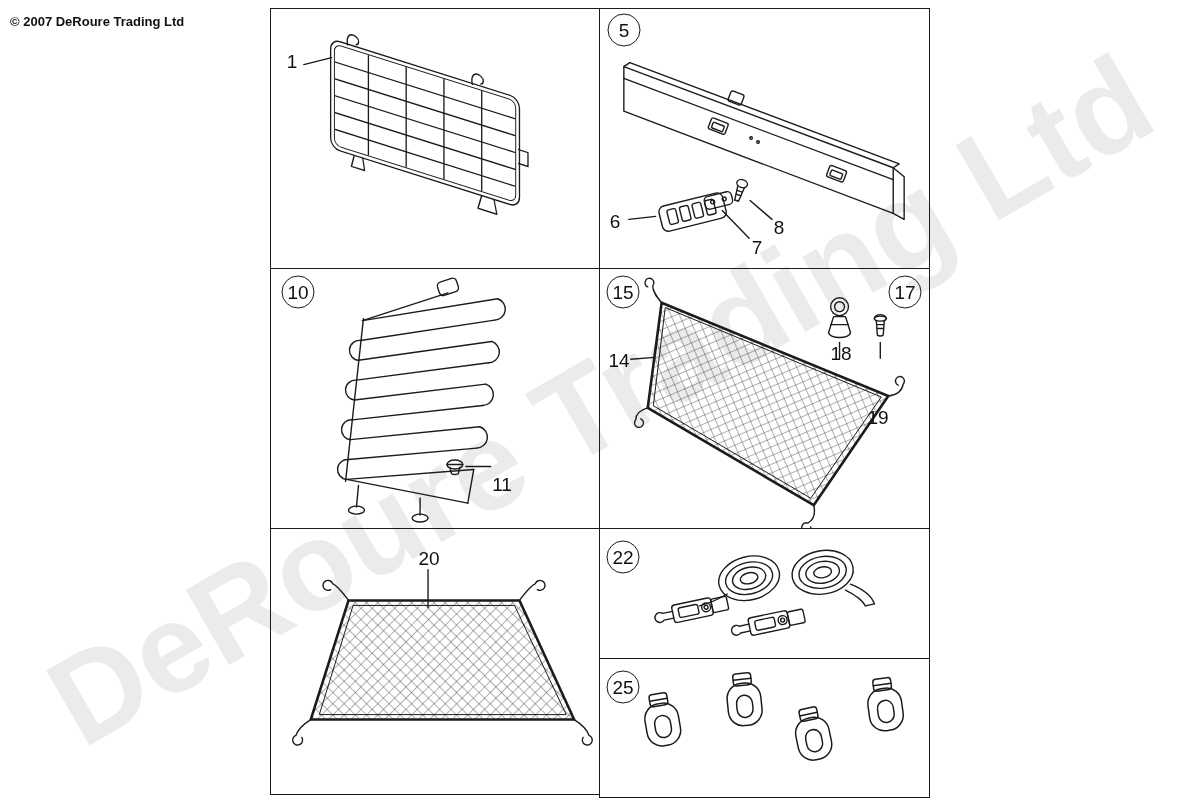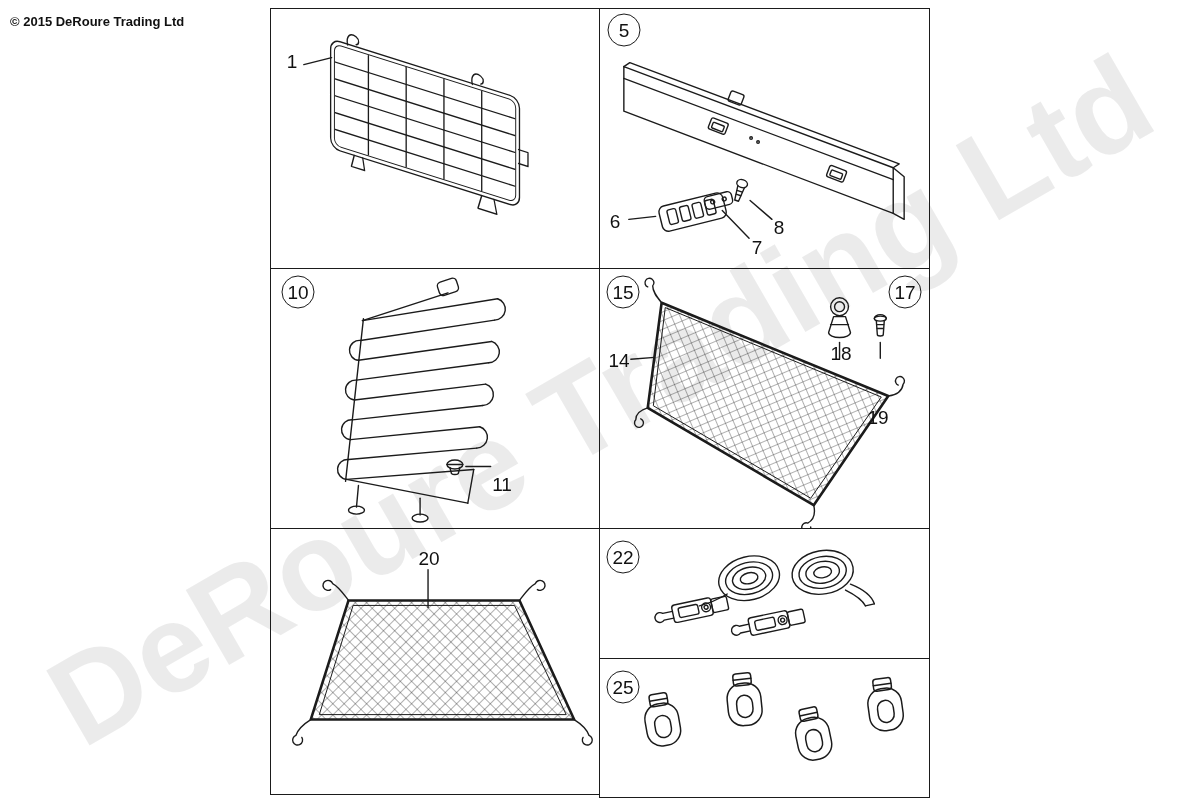--- a/index.html
+++ b/index.html
@@ -33,21 +33,21 @@
   .callout {
     position:absolute; font-size:19px; transform:translate(-50%,-50%);
     z-index:2; line-height:1;
   }
 </style>
 </head>
 <body>
 
 <div class="page">
 
-  <div class="copyright">© 2015 DeRoure Trading Ltd</div>
+  <div class="copyright">© 2007 DeRoure Trading Ltd</div>
 
   <div class="watermark">
     <span>DeRoure Trading Ltd</span>
   </div>
 
   <div class="panel" style="left:270px; top:8px; width:330px; height:261px;">
     <svg viewBox="0 0 330 261" preserveAspectRatio="none">
       <g stroke="#1b1b1b" fill="none" stroke-width="1.4" stroke-linecap="round" stroke-linejoin="round">
         <line x1="33" y1="56" x2="61" y2="49"></line>
         <g transform="matrix(0.95,0.3,0,1,60,30)">

